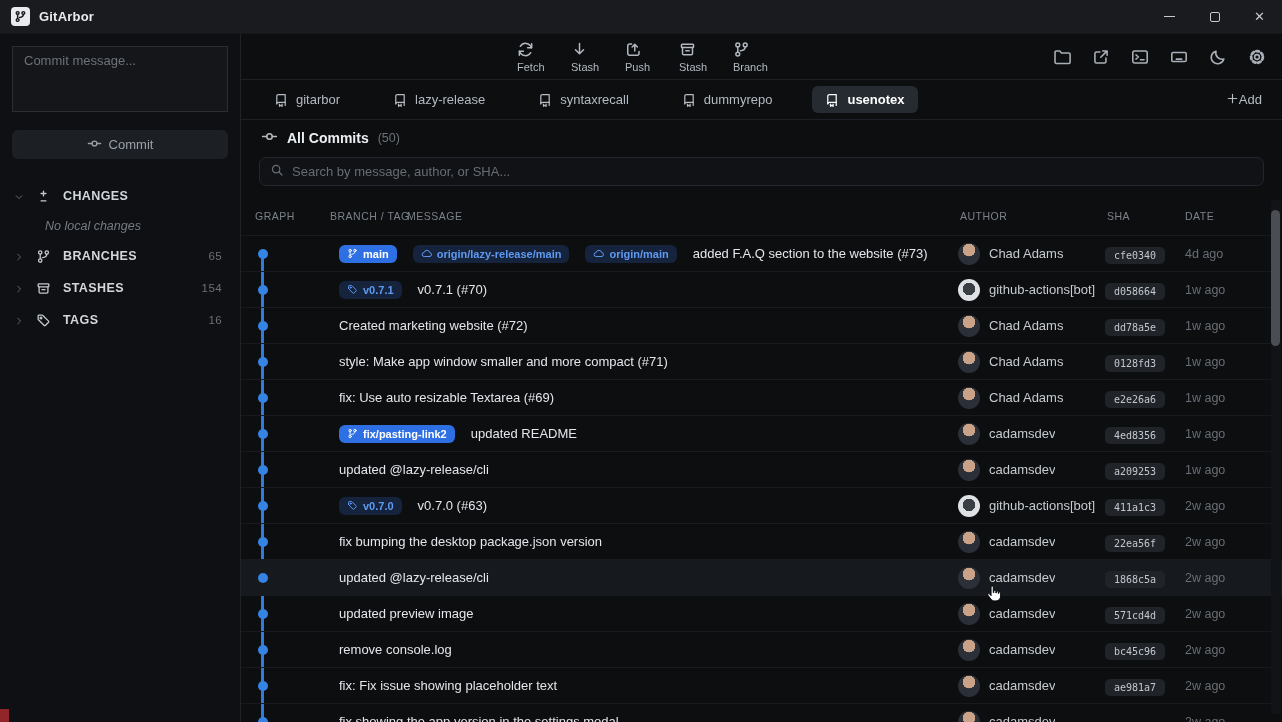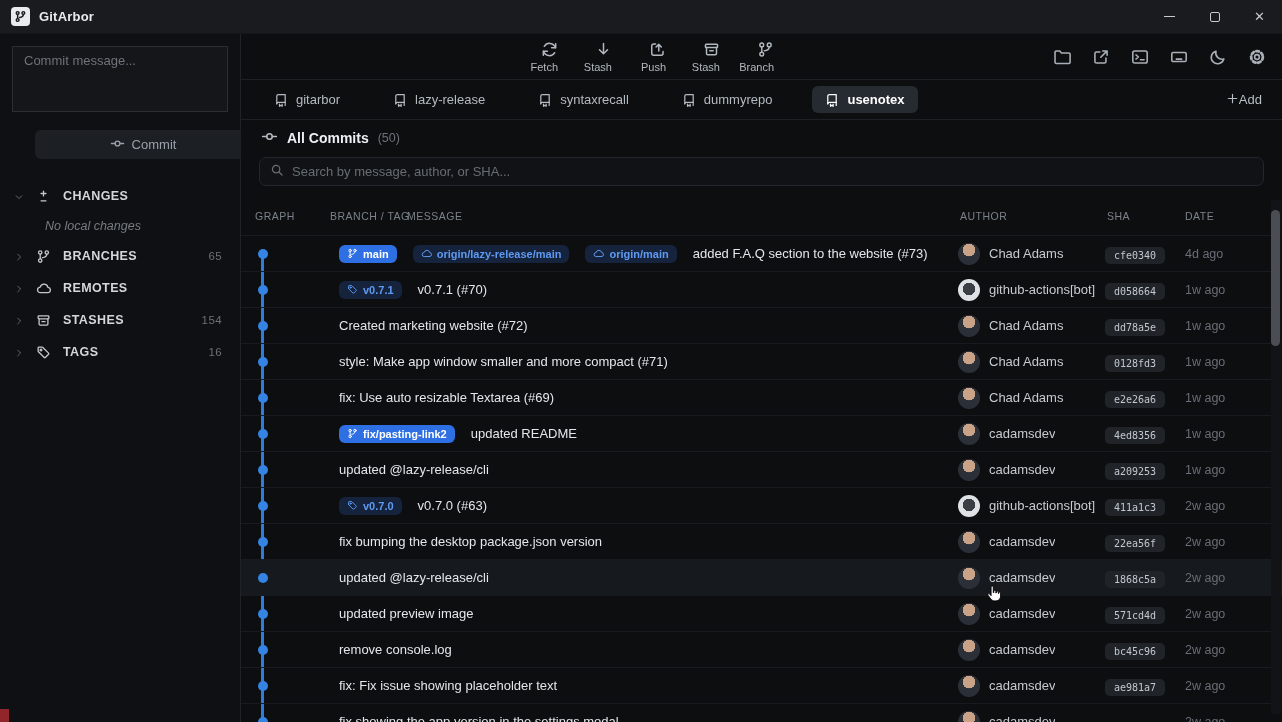--- a/index.html
+++ b/index.html
@@ -29,37 +29,37 @@
     padding:12px; position:relative; flex-shrink:0; }
   .main { flex:1; position:relative; display:flex; flex-direction:column; background:#0c0e10; }
 
   
   .commit-msg { width:100%; height:66px; background:#141619; border:1px solid #2b2f35;
     border-radius:0; resize:none; color:#d0d4da; font-size:13px; padding:6px 11px;
     font-family:"Liberation Sans", sans-serif; outline:none; }
   .commit-msg::placeholder { color:#6d737b; }
   .commit-btn { margin-top:14px; width:100%; height:29px; background:#1c1f24; border:none;
     border-radius:6px; color:#9aa1aa; font-size:13px; display:flex; align-items:center;
-    justify-content:center; gap:7px; font-family:"Liberation Sans", sans-serif;margin-left:23px; }
+    justify-content:center; gap:7px; font-family:"Liberation Sans", sans-serif; }
   .commit-btn .ic { width:15px; height:15px; }
   .side-sections { margin-top:21px; }
   .side-row { height:32px; display:flex; align-items:center; gap:12px; padding:0 6px 0 2px;
     color:#d3d7dc; font-size:12.5px; font-weight:700; letter-spacing:.4px; cursor:default; }
   .side-row .chev { width:10px; height:10px; color:#70767d; flex-shrink:0; }
   .side-row .sec-ic { width:15px; height:15px; color:#c3c8cf; flex-shrink:0; }
   .side-count { margin-left:auto; color:#6a7077; font-size:11.5px; font-weight:400; }
   .side-empty { padding-left:33px; font-style:italic; color:#767c84; font-size:12.5px;
     height:28px; display:flex; align-items:center; font-weight:400; }
   .red-indicator { position:absolute; left:0; bottom:0; width:9px; height:13px; background:#92252a; }
 
   
   .toolbar { height:46px; position:relative; border-bottom:1px solid #1d2025; flex-shrink:0; }
   .toolbar-center { position:absolute; left:276px; top:0; height:100%; display:flex;
     align-items:center; gap:13px; }
-  .tool-action { min-width:41px; display:flex; flex-direction:column; align-items:flex-end;
+  .tool-action { min-width:41px; display:flex; flex-direction:column; align-items:flex-start;
     gap:3px; color:#b3b9c0; background:none; border:none; font-family:"Liberation Sans",sans-serif; }
   .tool-action .ic { width:17px; height:17px; }
   .tool-action span { font-size:11px; color:#b3b9c0; }
   .toolbar-right { position:absolute; right:16px; top:0; height:100%; display:flex;
     align-items:center; gap:21px; color:#a9afb6; }
   .toolbar-right .ic { width:18px; height:18px; }
 
   
   .tabsbar { height:40px; border-bottom:1px solid #1d2025; display:flex; align-items:center;
     padding:0 20px; flex-shrink:0; }
@@ -183,29 +183,20 @@
                 <path d="M4.5 5.6v4.8M11.5 5.6c0 2.6-2.5 3.4-4.6 3.6"></path>
               </svg></span>
             <span>BRANCHES</span>
             <span class="side-count">65</span>
           </div>
           <div class="side-row">
             <span class="chev"><svg class="ic" viewBox="0 0 16 16" fill="none" stroke="currentColor" stroke-width="1.4" stroke-linecap="round" stroke-linejoin="round">
                 <path d="M6 3.5 10.5 8 6 12.5"></path>
               </svg></span>
             <span class="sec-ic"><svg class="ic" viewBox="0 0 16 16" fill="none" stroke="currentColor" stroke-width="1.4" stroke-linecap="round" stroke-linejoin="round">
-                <path d="M12.2 12.4H4.6a2.9 2.9 0 0 1-.1-5.8 4.2 4.2 0 0 1 8.2.1 2.85 2.85 0 0 1-.5 5.7z"></path>
-              </svg></span>
-            <span>REMOTES</span>
-          </div>
-          <div class="side-row">
-            <span class="chev"><svg class="ic" viewBox="0 0 16 16" fill="none" stroke="currentColor" stroke-width="1.4" stroke-linecap="round" stroke-linejoin="round">
-                <path d="M6 3.5 10.5 8 6 12.5"></path>
-              </svg></span>
-            <span class="sec-ic"><svg class="ic" viewBox="0 0 16 16" fill="none" stroke="currentColor" stroke-width="1.4" stroke-linecap="round" stroke-linejoin="round">
                 <rect x="2.3" y="3" width="11.4" height="3.2" rx="0.8"></rect>
                 <path d="M3.3 6.2v5.6c0 .7.5 1.2 1.2 1.2h7c.7 0 1.2-.5 1.2-1.2V6.2M6.4 9.2h3.2"></path>
               </svg></span>
             <span>STASHES</span>
             <span class="side-count">154</span>
           </div>
           <div class="side-row">
             <span class="chev"><svg class="ic" viewBox="0 0 16 16" fill="none" stroke="currentColor" stroke-width="1.4" stroke-linecap="round" stroke-linejoin="round">
                 <path d="M6 3.5 10.5 8 6 12.5"></path>
               </svg></span>

